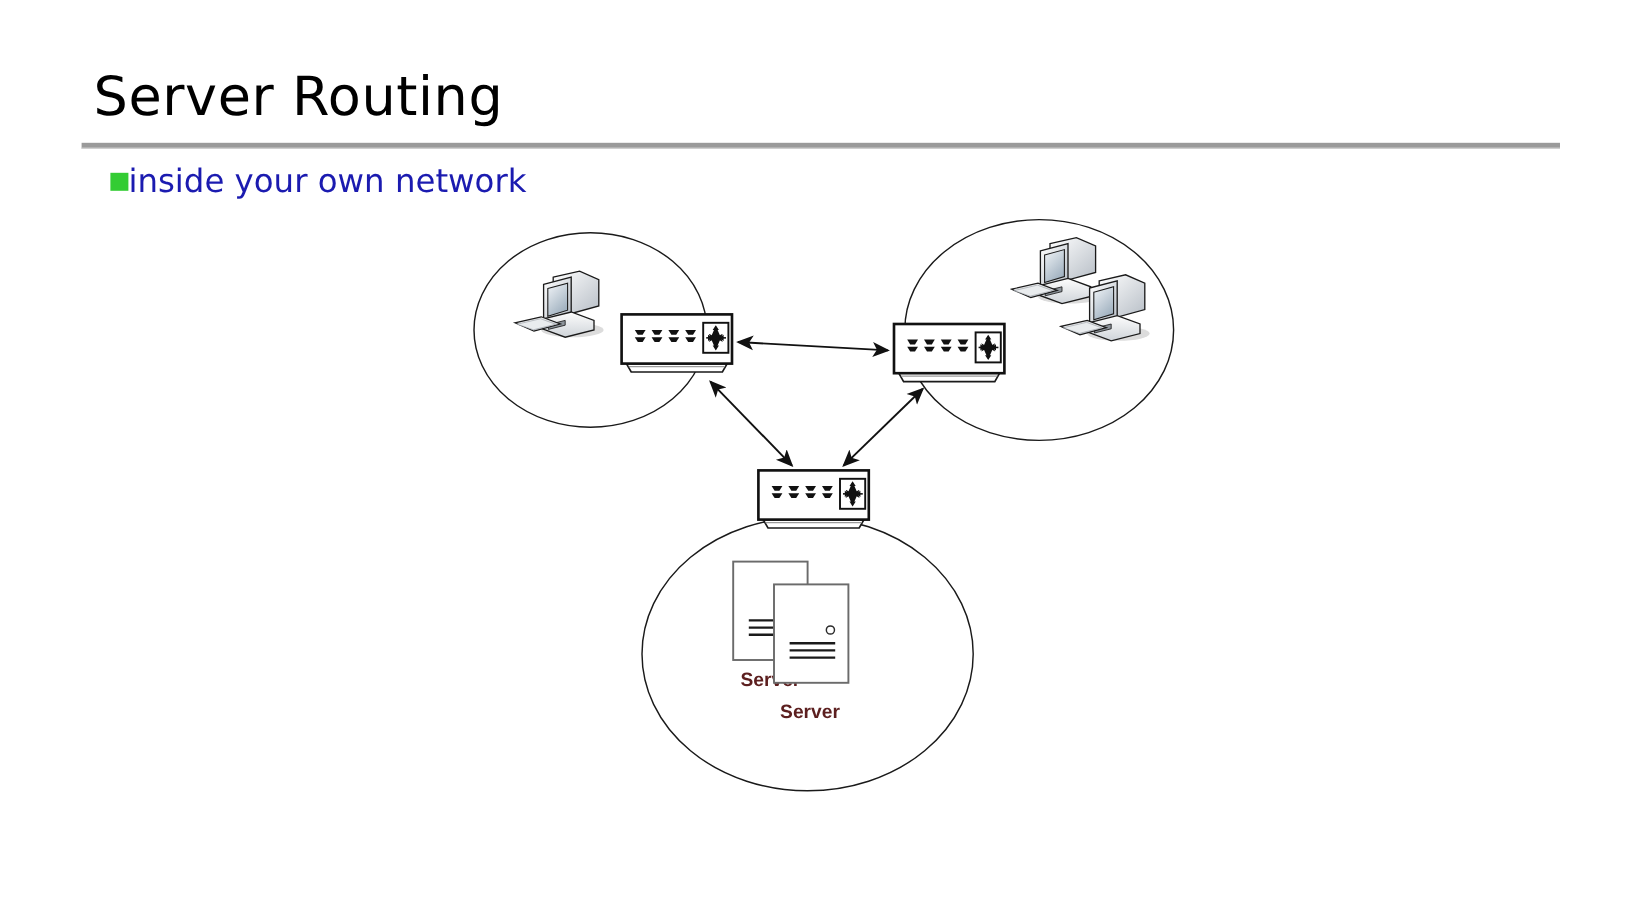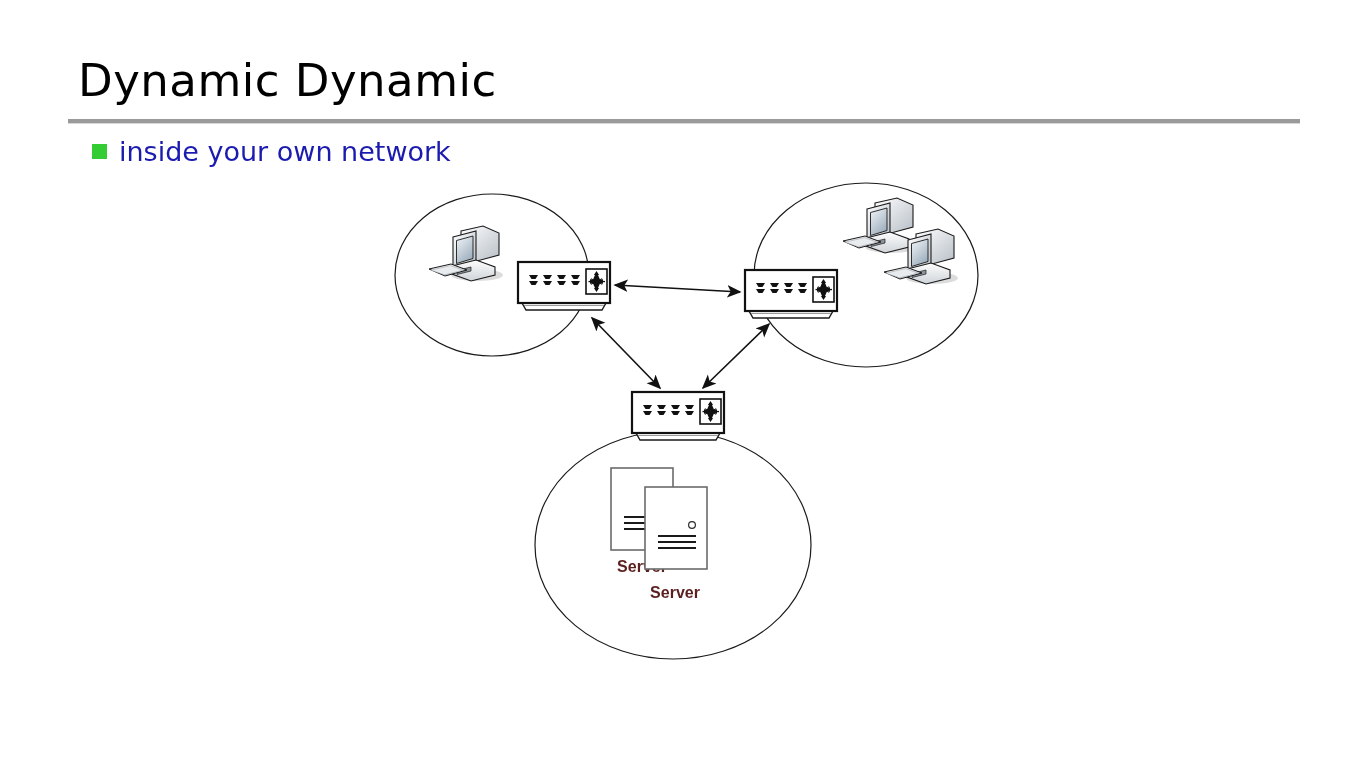--- a/index.html
+++ b/index.html
@@ -39,21 +39,21 @@
     border-bottom: 1px solid #d8d8d8;
   }
 
   
   #bullet-row {
     position: absolute;
     left: 92px;
     top: 138px;
     display: flex;
     align-items: center;
-    gap: 12px;
+    gap: 0;
   }
   #bullet-marker {
     width: 15px;
     height: 15px;
     background: #33cc33;
     flex: 0 0 auto;
   }
   #bullet-text {
     font-family: "DejaVu Sans", sans-serif;
     font-size: 27px;
@@ -68,21 +68,21 @@
     left: 0;
     top: 0;
     width: 1366px;
     height: 768px;
   }
   #diagram svg { display: block; }
 </style>
 </head>
 <body style="background: rgb(255, 255, 255);">
 
-<div id="slide-title">Dynamic Dynamic</div>
+<div id="slide-title">Server Routing</div>
 
 <div id="title-rule" style="background: rgb(154, 154, 154);"></div>
 
 <div id="bullet-row">
   <span id="bullet-marker" style="background: rgb(51, 204, 51);"></span>
   <span id="bullet-text" style="color: rgb(27, 27, 176);">inside your own network</span>
 </div>
 
 <div id="diagram">
 <svg width="1366" height="768" viewBox="0 0 1366 768" xmlns="http://www.w3.org/2000/svg">

